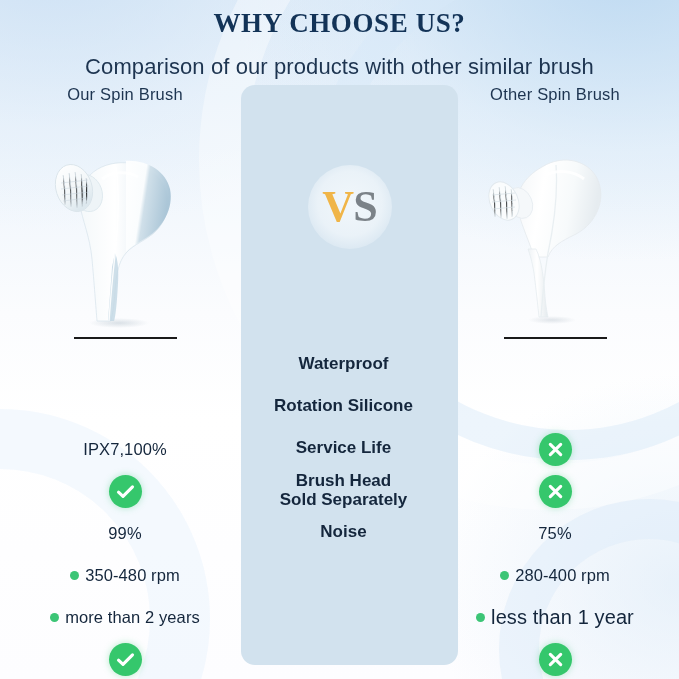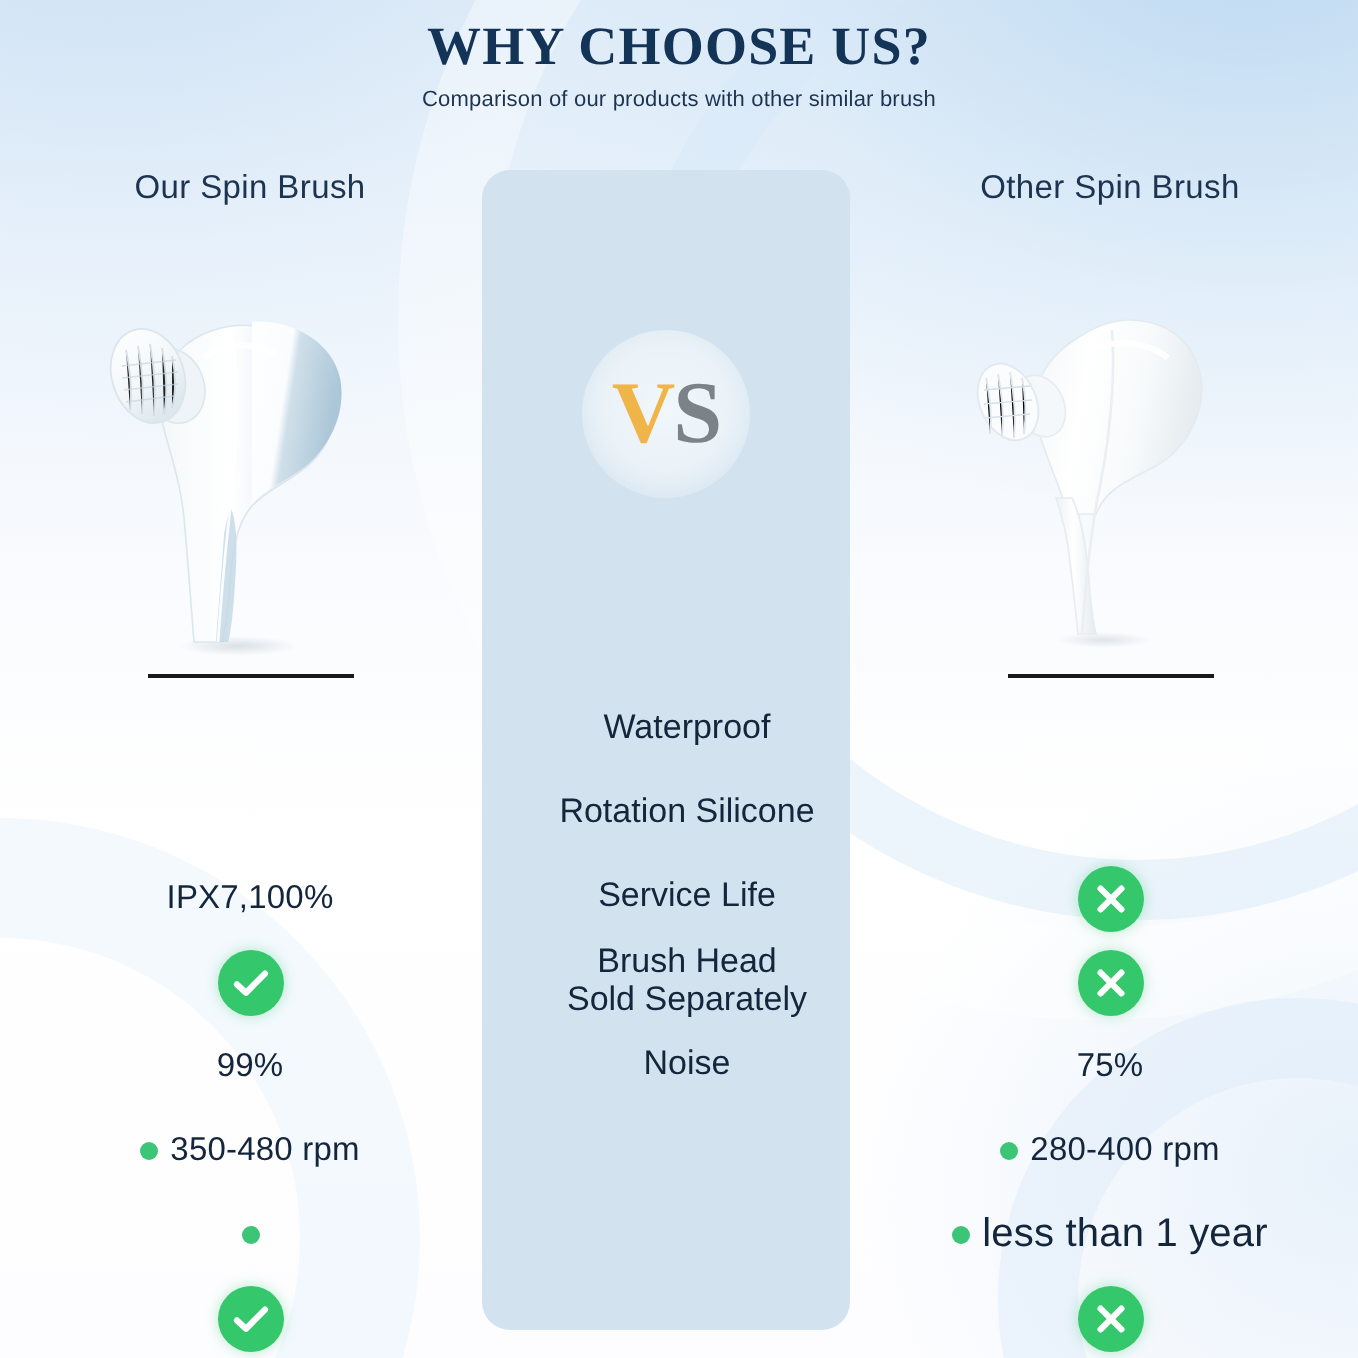--- a/index.html
+++ b/index.html
@@ -39,32 +39,32 @@
   
   .header { position: absolute; left: 0; right: 0; top: 8px; text-align: center; }
   .title {
     font-family: "Liberation Serif", serif;
     font-weight: bold;
     font-size: 27px;
     letter-spacing: 0.6px;
     color: #133357;
   }
   .subtitle {
-    margin-top: 5px;
-    font-size: 11px;
+    margin-top: 15px;
+    font-size: 22px;
     color: #1d3450;
     letter-spacing: 0.1px;
   }
 
   
   .center-panel {
     position: absolute;
     left: 241px;
     top: 85px;
-    width: 184px;
+    width: 217px;
     height: 580px;
     background: #d2e2ee;
     border-radius: 14px;
   }
 
   
   .vs-badge {
     position: absolute;
     left: 50%;
     top: 80px;
@@ -155,21 +155,21 @@
   }
   .badge-icon svg { position: absolute; left: 0; top: 0; }
 
   
   .center-rows {
     position: absolute;
     left: 241px;
     top: 343px;
     width: 205px;
   }
-  .center-rows .row { flex-direction: column; gap: 0; }
+  .center-rows .row { flex-direction: column; gap: 0; font-weight: bold; }
   .label-text {
     font-size: 17px;
     color: #14263c;
     text-align: center;
     line-height: 1.12;
     white-space: nowrap;
   }
 </style>
 </head>
 <body>
@@ -275,20 +275,21 @@
       </div>
       <div class="row">
         <span class="bullet-row">
           <span class="dot"></span>
           <span class="value-text">350-480 rpm</span>
         </span>
       </div>
       <div class="row">
         <span class="bullet-row">
           <span class="dot"></span>
+          <span class="value-text">more than 2 years</span>
         </span>
       </div>
       <div class="row">
         <span class="badge-icon">
           <svg width="33" height="33" viewBox="0 0 33 33">
             <path d="M9.5 17.2 L14 21.4 L23.5 11.8" fill="none" stroke="#ffffff" stroke-width="3.1" stroke-linecap="round" stroke-linejoin="round"></path>
           </svg>
         </span>
       </div>
 

